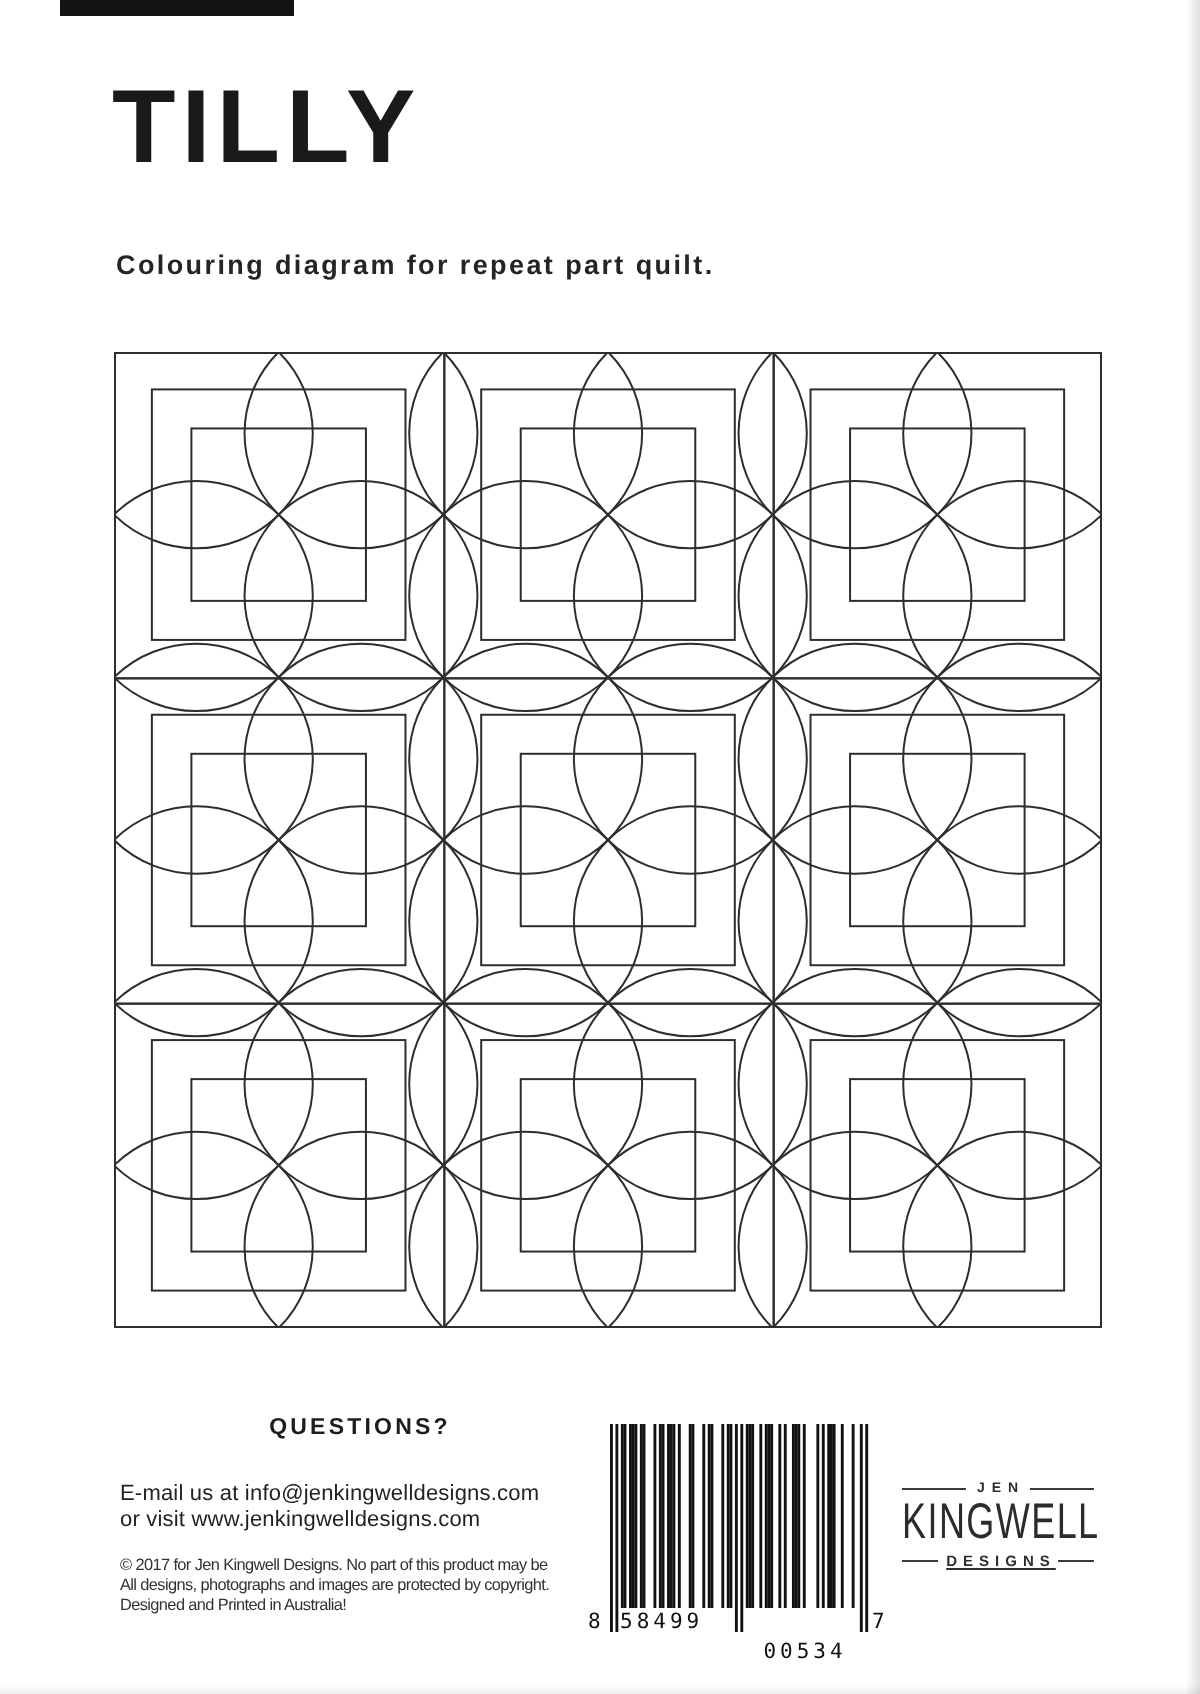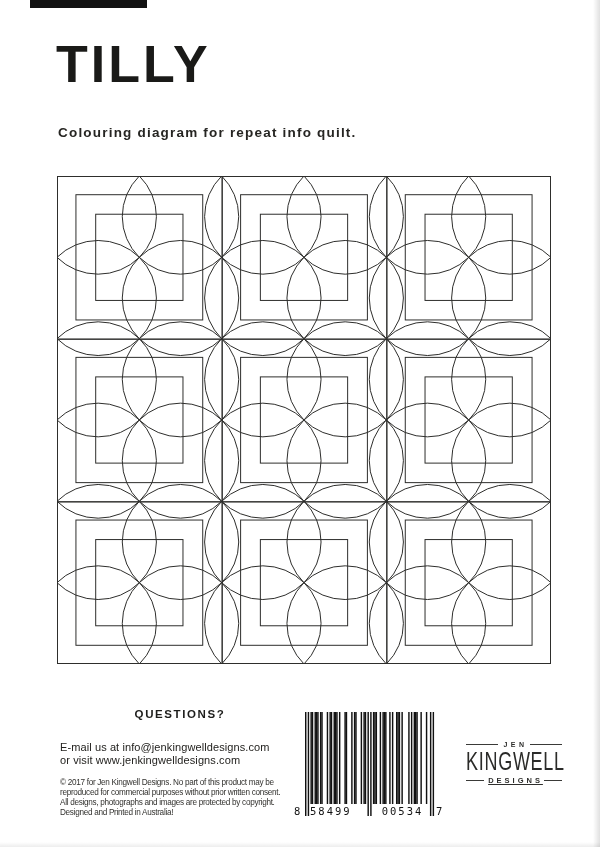--- a/index.html
+++ b/index.html
@@ -20,23 +20,23 @@
   .q-head{font-size:11.5px; font-weight:700; letter-spacing:1.6px; color:#1d1d1b;text-align:center;}
   .contact{margin-top:21px; font-size:11px; line-height:12.5px; color:#23221f; letter-spacing:0.1px;}
   .copyright{position:absolute; left:60px; top:778px; width:245px; font-size:8.2px;
     letter-spacing:-0.3px; line-height:10px; color:#33322f; white-space:nowrap;}
   .barcode{position:absolute; left:296px; top:712px; width:152px; height:106px;}
   .barcode svg{position:absolute; left:9px; top:0;}
   .bc-digit{position:absolute; top:93px; font-family:"DejaVu Sans Mono", monospace;
     font-size:10.5px; color:#111; letter-spacing:2px;}
   .bc-left{left:-2px;}
   .bc-g1{left:14px; width:57px; }
-  .bc-g2{left:78px; width:57px; text-align:center;}
+  .bc-g2{left:78px; width:57px; text-align:center;margin-top:15px;}
   .bc-right{left:140px;}
-  .logo{position:absolute; left:466px; top:741px; width:96px; color:#2e2e2c;}
+  .logo{position:absolute; left:451px; top:741px; width:96px; color:#2e2e2c;}
   .logo-row{display:flex; align-items:center;}
   .logo-rule{flex:1 1 auto; height:1.2px; background:#3a3a38;}
   .logo-small{font-size:7px; font-weight:700; letter-spacing:3.5px; padding:0 2px 0 5px; white-space:nowrap;}
   .logo-small2{font-size:7.5px; font-weight:700; letter-spacing:3px; padding:0 1px 0 4px; white-space:nowrap;}
   .logo-main{height:25px; margin-top:1px; overflow:visible;}
   .logo-main span{display:inline-block; font-size:25px; line-height:25px; font-weight:400;
     letter-spacing:1px; transform:scaleX(0.72); transform-origin:0 50%; white-space:nowrap; color:#2b2b29;}
   .logo-row.bottom{margin-top:2px;text-decoration:underline;}
   .edge-right{position:absolute; right:0; top:0; width:7px; height:100%;
     background:linear-gradient(to right, rgba(0,0,0,0), rgba(0,0,0,0.12)); pointer-events:none;}
@@ -46,21 +46,21 @@
 </head>
 <body>
 
 <div class="page">
 
   <div class="topbar"></div>
 
   <div class="title">TILLY</div>
 
   <div class="subtitle">
-    <div>Colouring diagram for repeat info quilt.</div>
+    <div>Colouring diagram for repeat part quilt.</div>
   </div>
 
   <div class="diagram">
     <svg id="quilt-svg" width="494" height="488" viewBox="0 0 494 488">
         <defs>
           <clipPath id="dclip">
             <rect x="0" y="0" width="494" height="488"></rect>
           </clipPath>
         </defs>
         <g fill="none" stroke="#2e2e2c" stroke-width="1" clip-path="url(#dclip)">
@@ -134,21 +134,20 @@
   <div class="footer-left">
     <div class="q-head">QUESTIONS?</div>
     <div class="contact">
       <div>E-mail us at info@jenkingwelldesigns.com</div>
       <div>or visit www.jenkingwelldesigns.com</div>
     </div>
   </div>
 
   <div class="copyright">
     <div>© 2017 for Jen Kingwell Designs. No part of this product may be</div>
-    <div>reproduced for commercial purposes without prior written consent.</div>
     <div>All designs, photographs and images are protected by copyright.</div>
     <div>Designed and Printed in Australia!</div>
   </div>
 
   <div class="barcode">
     <svg id="barcode-svg" width="131" height="104" viewBox="0 0 131 104">
         <rect x="0.00" y="0" width="1.44" height="104" fill="#111"></rect>
         <rect x="2.72" y="0" width="1.44" height="104" fill="#111"></rect>
         <rect x="5.43" y="0" width="1.44" height="92" fill="#111"></rect>
         <rect x="6.79" y="0" width="1.44" height="92" fill="#111"></rect>

